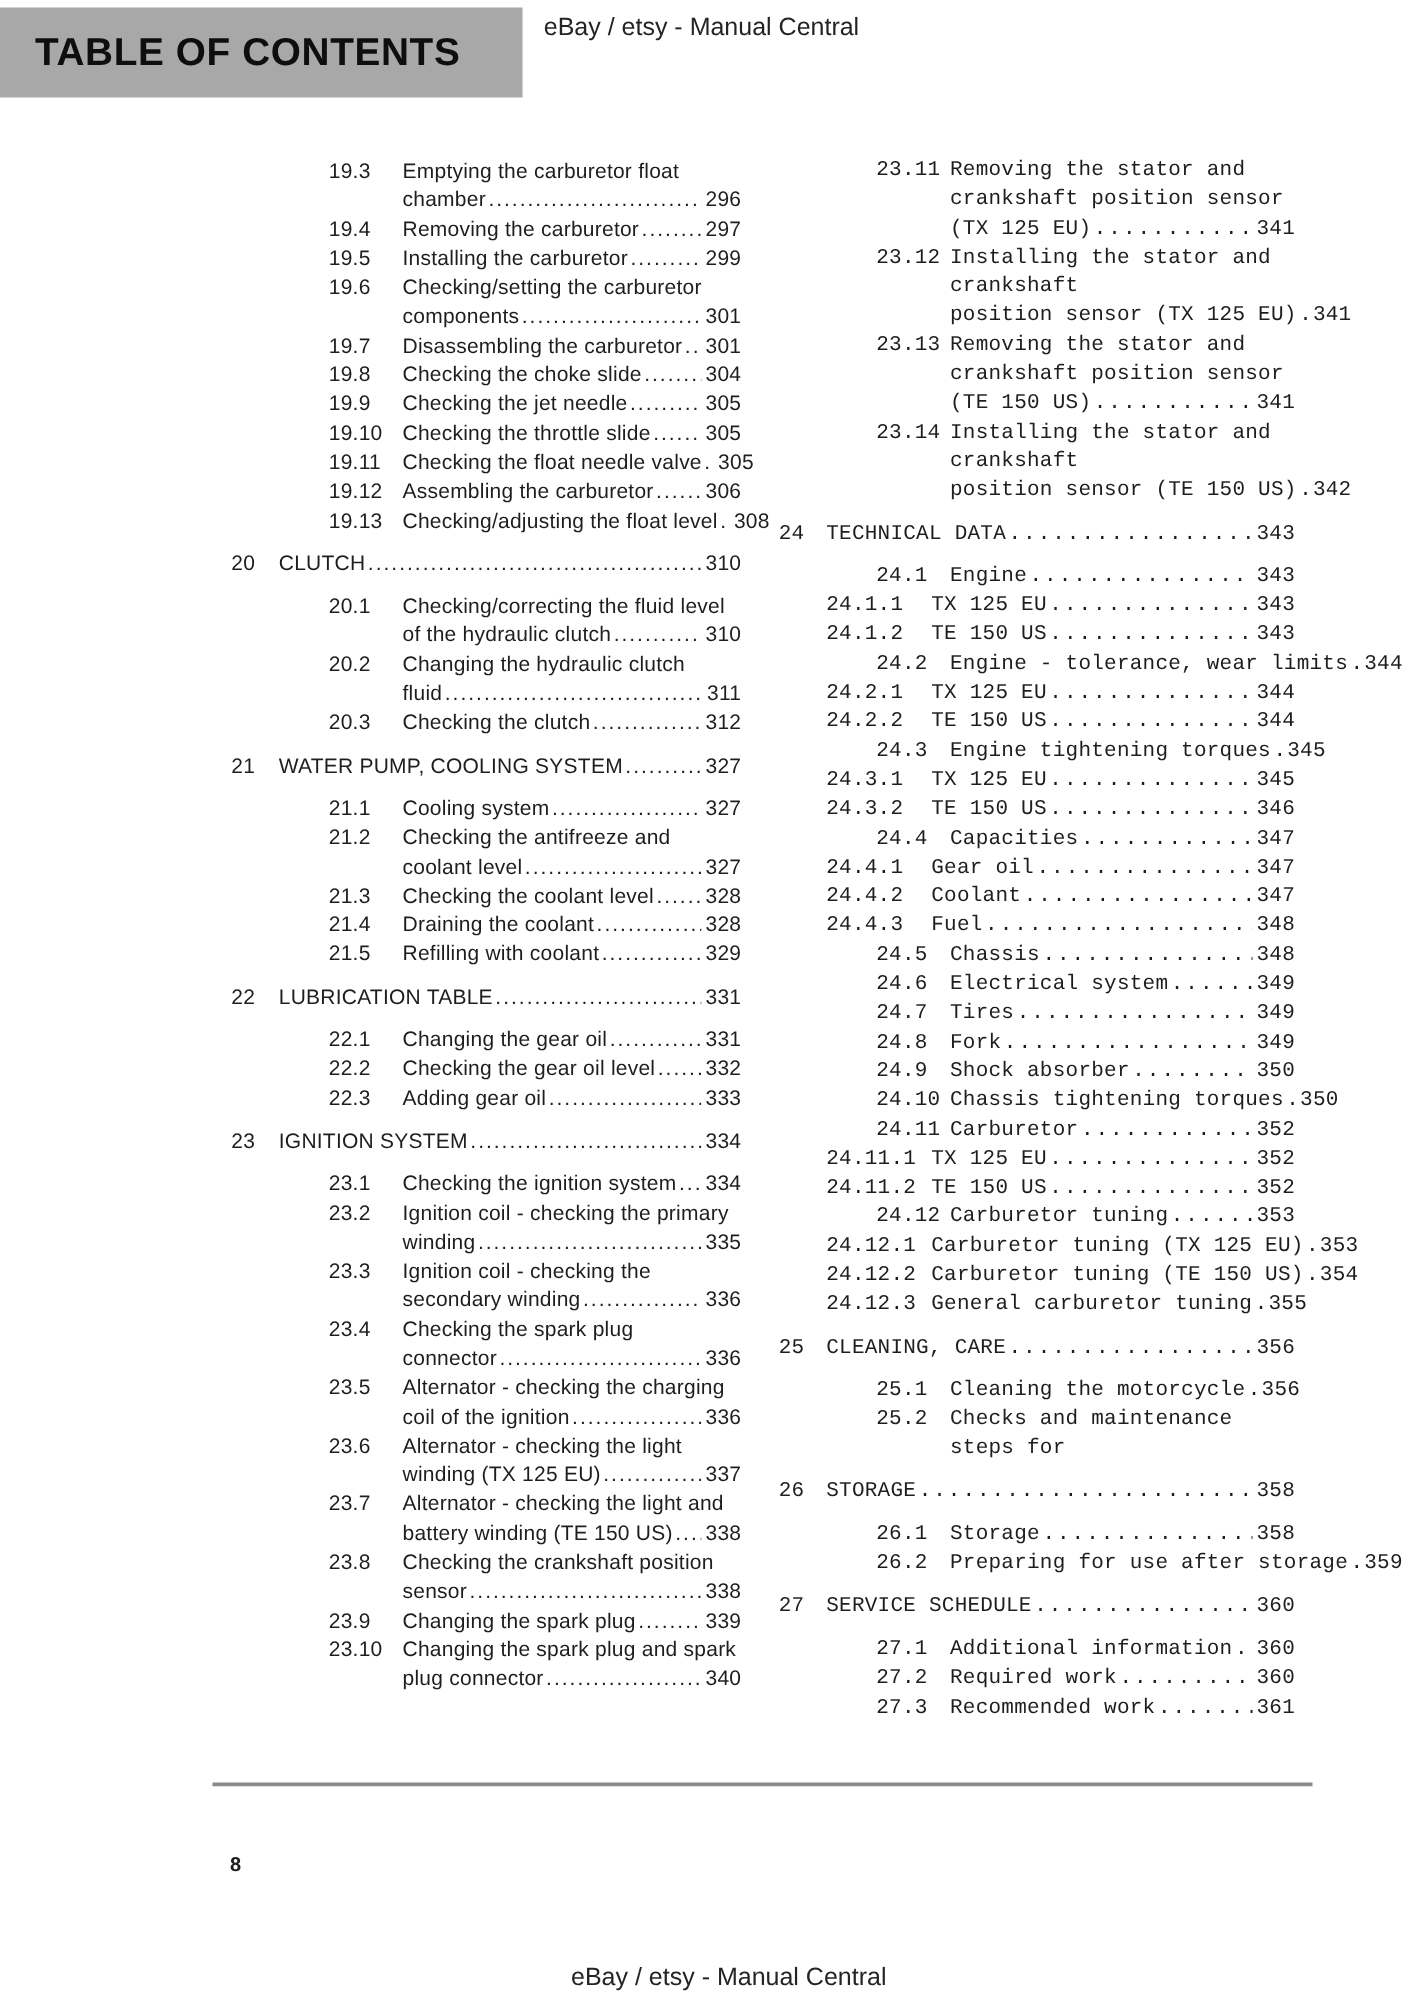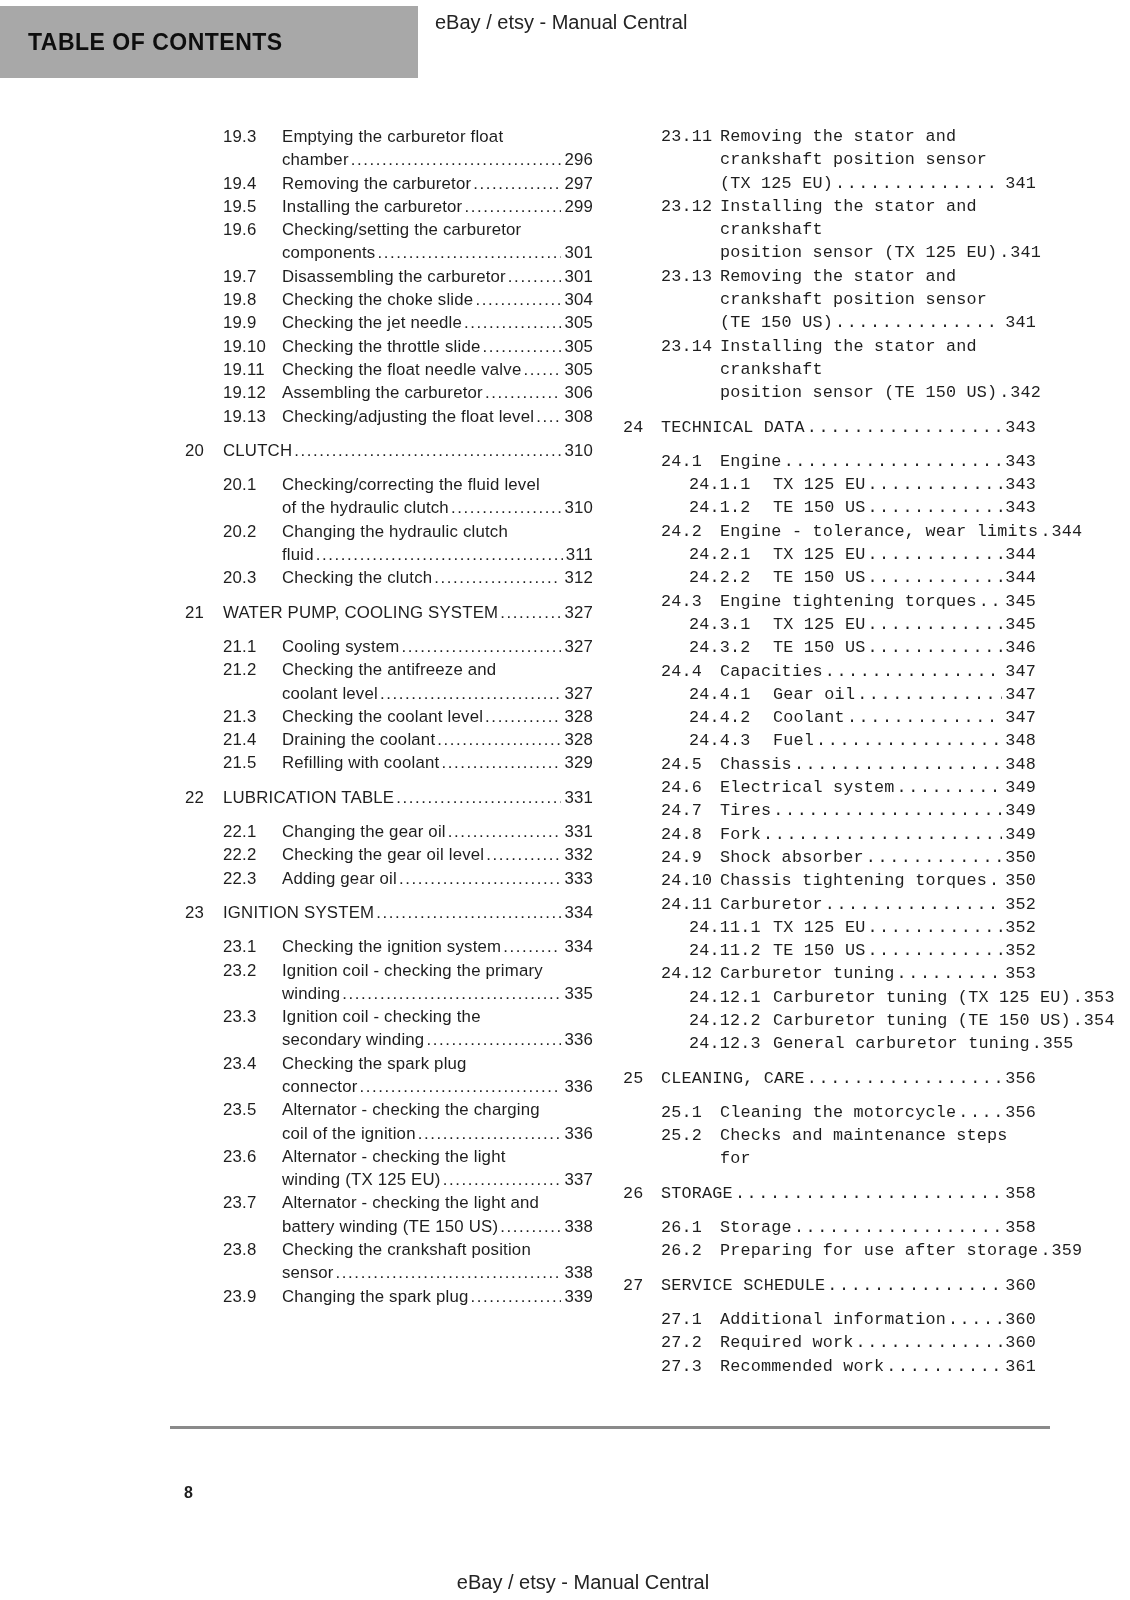--- a/index.html
+++ b/index.html
@@ -13,21 +13,21 @@
   }
   
   .header-block {
     position: absolute; left: 0; top: 6px;
     width: 418px; height: 72px;
     background: var(--block-bg, #a8a8a8);
     display: flex; align-items: center;
   }
   .header-title {
     margin: 0; padding-left: 28px;
-    font-size: 23px; font-weight: bold; letter-spacing: 0.5px;
+    font-size: 31px; font-weight: bold; letter-spacing: 0.5px;
     color: #0e0e0e; white-space: nowrap;
   }
   .doc-title-top {
     position: absolute; left: 435px; top: 11px;
     font-size: 20px; color: #242424; white-space: nowrap;
   }
   
   .toc {
     position: absolute; left: 185px; top: 125px;
     width: 851px;
@@ -35,23 +35,23 @@
     font-size: 16.8px; line-height: 23.3px; letter-spacing: 0.2px;
   }
   .toc-col { flex: none; }
   .toc-col.left  { width: 408px; }
   .toc-col.right { width: 413px; font-family: Liberation Mono, monospace; }
   .entry { display: flex; }
   .entry .num { flex: none; }
   .entry.chapter { margin: 11px 0; align-items: flex-end; }
   .entry.chapter .num { width: 38px; }
   .entry.sub    { padding-left: 38px; }
-  .entry.sub .num { width: 59px; }
+  .entry.sub .num { width: 59px; margin-left: 40px; }
   .entry.subsub { padding-left: 38px; }
-  .entry.subsub .num { width: 84px; margin-left: 28px; }
+  .entry.subsub .num { width: 84px; }
   .body { flex: 1 1 auto; min-width: 0; }
   .tline { display: block; }
   .tline.last { display: flex; align-items: baseline; }
   .txt { flex: none; white-space: nowrap; }
   .leader {
     flex: 1 1 auto; overflow: hidden; white-space: nowrap;
     min-width: 8px; margin: 0 3px 0 2px;
   }
   .leader::after {
     content: "................................................................................................";
@@ -439,20 +439,31 @@
       <div class="entry sub">
         <span class="num">23.9</span>
         <span class="body">
           <span class="tline last">
             <span class="txt">Changing the spark plug</span>
             <span class="leader"></span>
             <span class="page">339</span>
           </span>
         </span>
       </div>
+      <div class="entry sub">
+        <span class="num">23.10</span>
+        <span class="body">
+          <span class="tline">Changing the spark plug and spark</span>
+          <span class="tline last">
+            <span class="txt">plug connector</span>
+            <span class="leader"></span>
+            <span class="page">340</span>
+          </span>
+        </span>
+      </div>
     </div>
   <div class="toc-col right">
       <div class="entry sub">
         <span class="num">23.11</span>
         <span class="body">
           <span class="tline">Removing the stator and</span>
           <span class="tline">crankshaft position sensor</span>
           <span class="tline last">
             <span class="txt">(TX 125 EU)</span>
             <span class="leader"></span>

